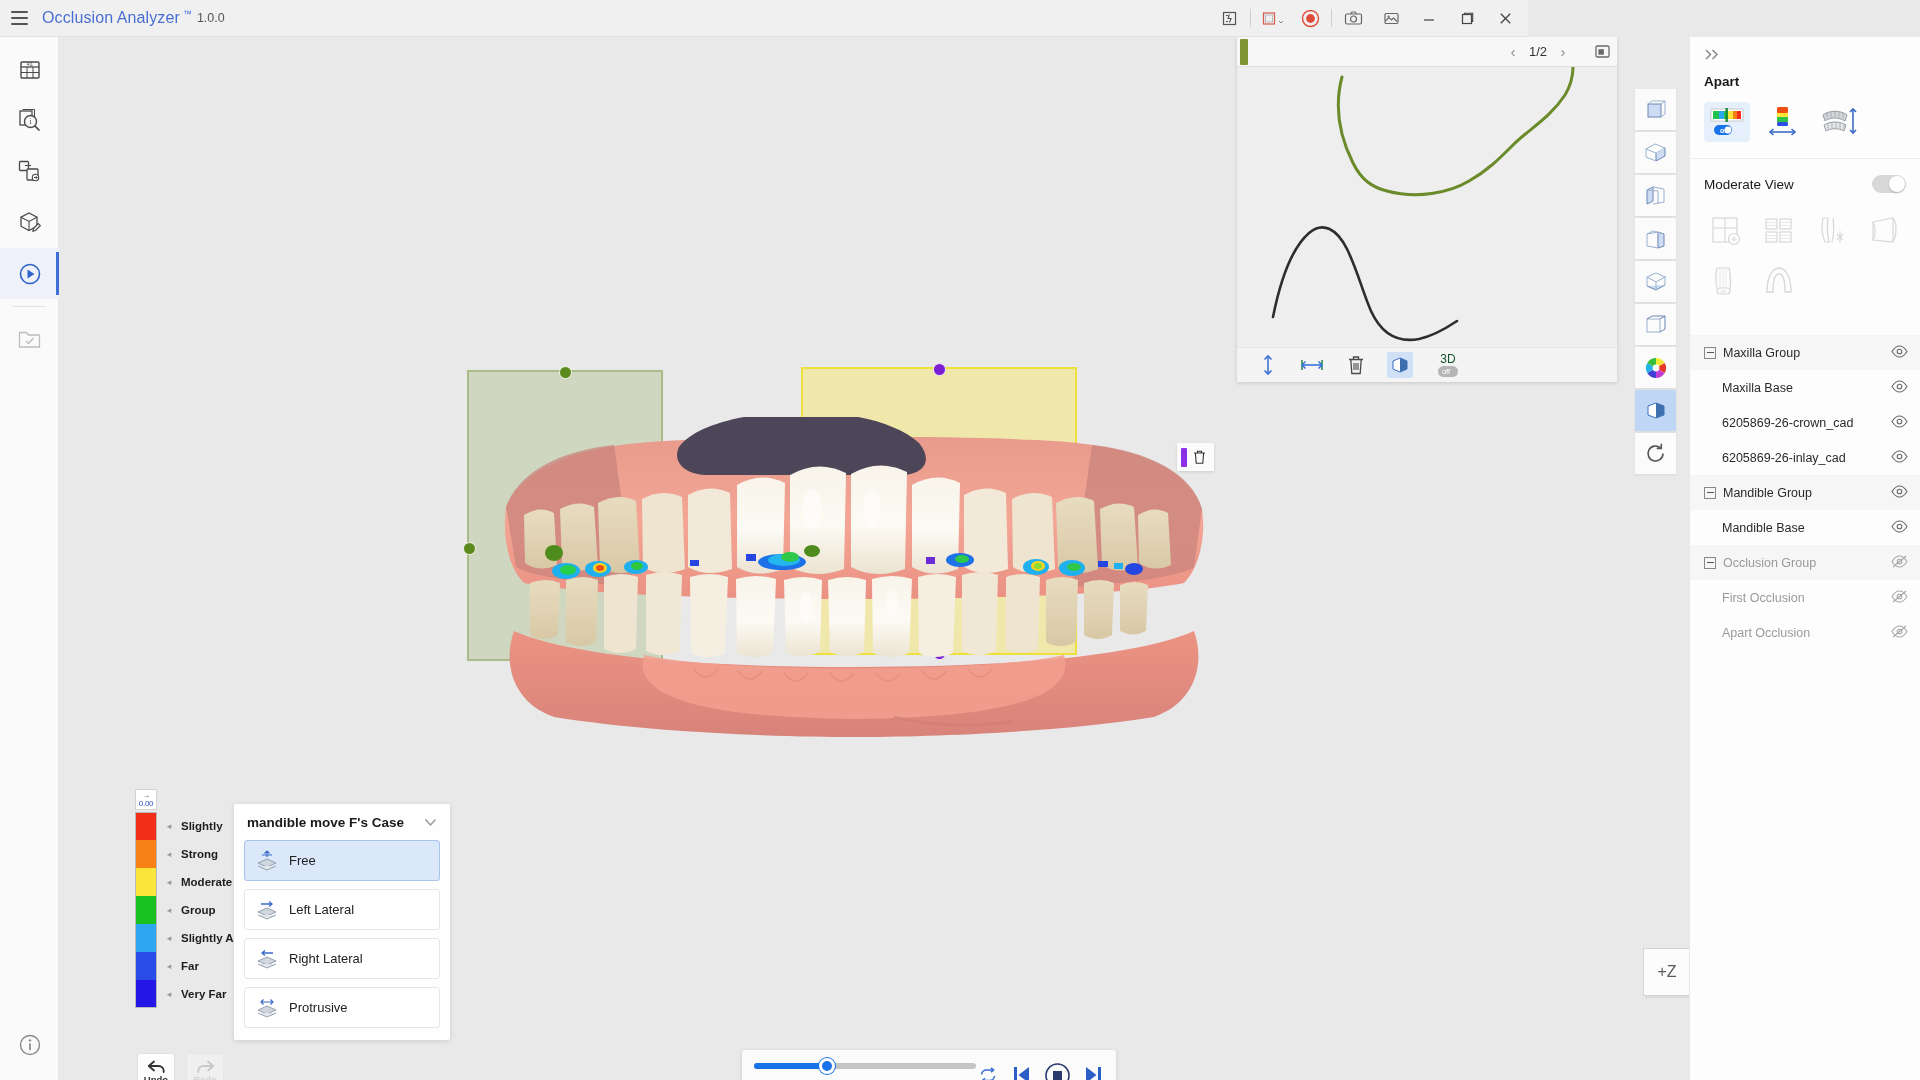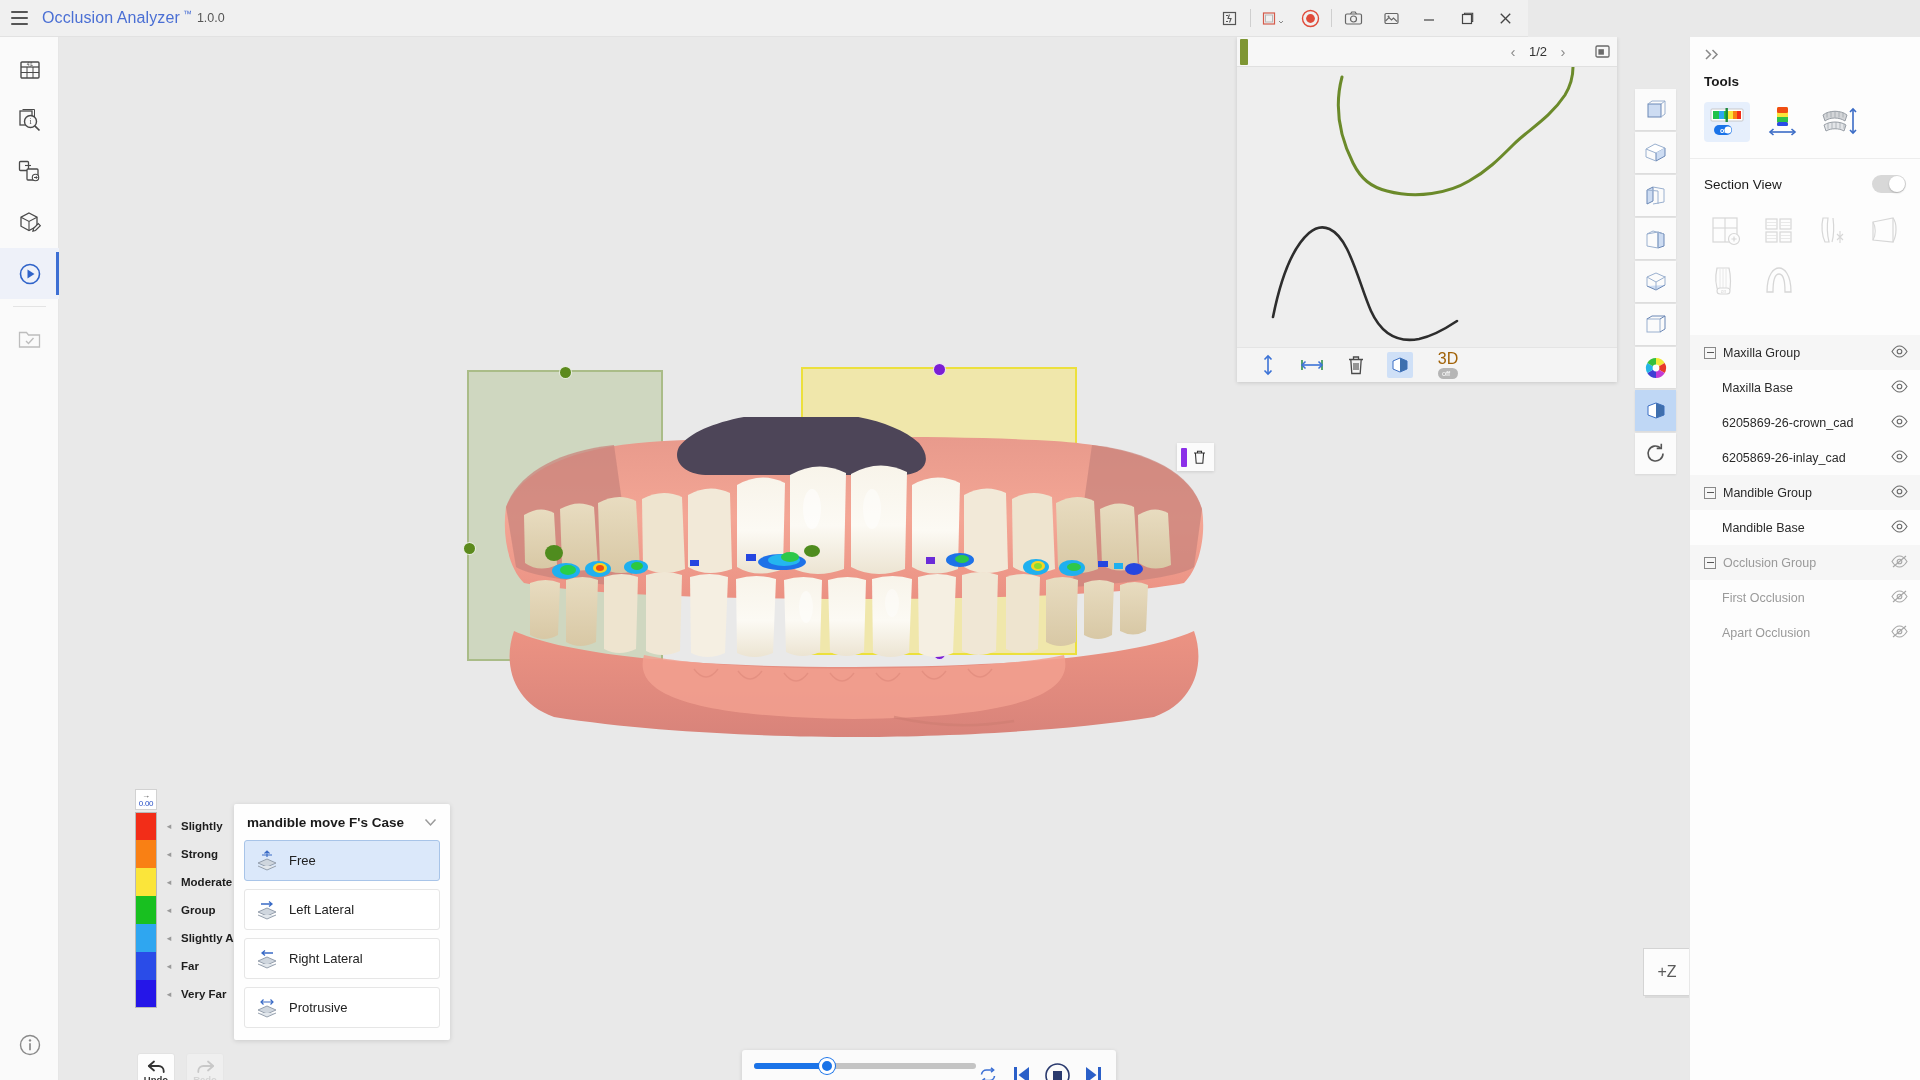--- a/index.html
+++ b/index.html
@@ -562,21 +562,21 @@
             <path d="M8 9v7M10 9v7M12 9v7" stroke="#4a4a4a" stroke-width="1.1"></path>
           </svg>
       </div>
       <div class="mini-tool on">
         <svg width="20" height="20" viewBox="0 0 20 20">
             <path d="M3 14V6l7-3 7 3v8l-7 3z" fill="#fff" stroke="#3b6fc4" stroke-width="1"></path>
             <path d="M10 3v14l7-3V6z" fill="#3d6fae"></path>
           </svg>
       </div>
       <div class="mini-tool" style="flex-direction:column;width:34px;gap:1px">
-        <span style="font-size:16px;color:#a16207;line-height:1">3D</span>
+        <span style="font-size:12px;color:#14532d;line-height:1">3D</span>
         <span style="font-size:7.5px;color:#fff;background:#b5b5b5;border-radius:6px;padding:1px 8px 1px 4px;line-height:1.25">off</span>
       </div>
     </div>
   </div>
 
   <div id="viewbar">
     <div class="vb">
       <svg width="23" height="23" viewBox="0 0 23 23">
           <rect x="4" y="6" width="13" height="13" fill="#cddcf2" stroke="#6a87b5" stroke-width="1"></rect>
           <path d="M4 6l4-3h13v13l-4 3" fill="none" stroke="#9ab0cf" stroke-width="1"></path>
@@ -797,21 +797,21 @@
 
 </div>
 
 <div id="rightpanel">
   <div id="collapse-btn">
     <svg width="17" height="13" viewBox="0 0 17 13">
         <path d="M2 2l4.5 4.5L2 11M8.5 2L13 6.5 8.5 11" fill="none" stroke="#8a8a8a" stroke-width="1.5"></path>
       </svg>
   </div>
 
-  <div id="tools-head">Tools</div>
+  <div id="tools-head">Apart</div>
   <div id="tools-row">
     <div class="tool-btn on">
       <svg width="38" height="34" viewBox="0 0 38 34">
         <rect x="3" y="4" width="32" height="12" rx="1" fill="#fff" stroke="#bdbdbd" stroke-width=".8"></rect>
         <rect x="5" y="6" width="6" height="8" fill="#1fc24a"></rect>
           <rect x="11" y="6" width="5" height="8" fill="#2fa6f0"></rect>
         <rect x="16" y="6" width="4" height="8" fill="#27c44a"></rect>
         <rect x="20" y="6" width="5" height="8" fill="#fbe53a"></rect>
           <rect x="25" y="6" width="4" height="8" fill="#f98014"></rect>
         <rect x="29" y="6" width="4" height="8" fill="#f22d18"></rect>
@@ -841,21 +841,21 @@
         </g>
         <line x1="34" y1="4" x2="34" y2="28" stroke="#3a6bc6" stroke-width="1.6"></line>
         <path d="M31 7l3-3 3 3M31 25l3 3 3-3" fill="none" stroke="#3a6bc6" stroke-width="1.6"></path>
       </svg>
     </div>
   </div>
 
   <div class="panel-div"></div>
 
   <div id="section-head">
-    <div id="section-title">Section View</div>
+    <div id="section-title">Moderate View</div>
     <div class="toggle">
         <div class="kn"></div>
       </div>
   </div>
 
   <div id="section-grid">
     <div class="sec-btn">
       <svg width="34" height="34" viewBox="0 0 34 34">
           <rect x="4" y="4" width="24" height="24" fill="none" stroke="#8a8a8a" stroke-width="1.2"></rect>
           <line x1="4" y1="14" x2="28" y2="14" stroke="#8a8a8a" stroke-width="1.1"></line>

